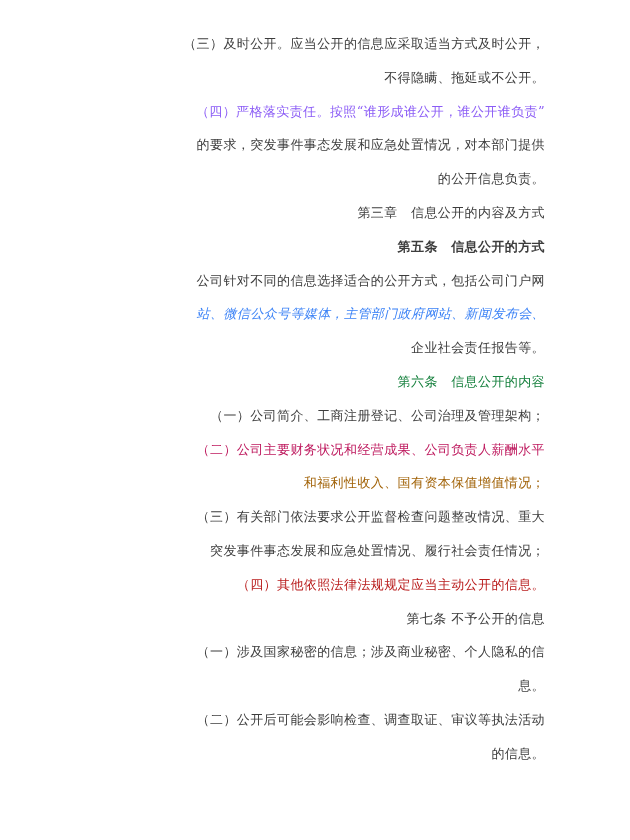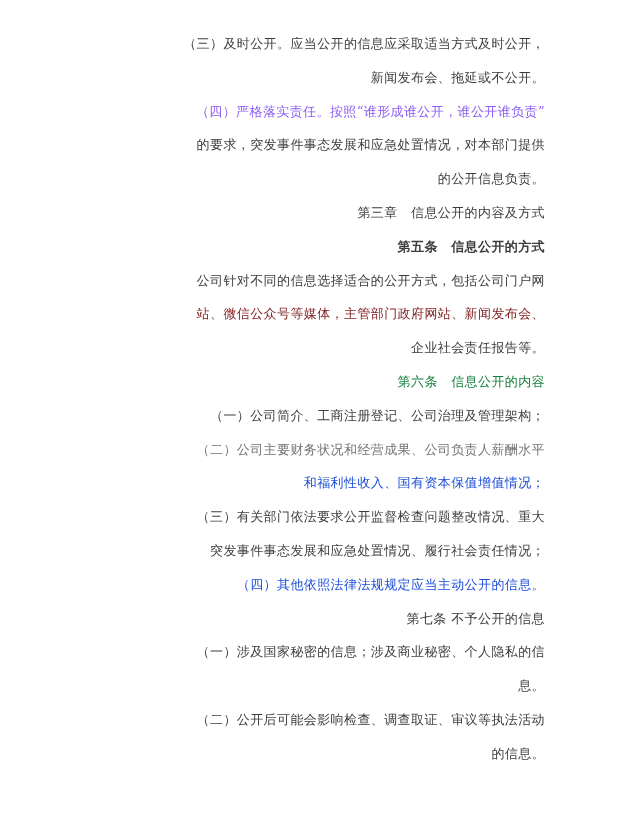--- a/index.html
+++ b/index.html
@@ -32,35 +32,35 @@
     white-space: pre;
     text-align: right;
   }
 </style>
 </head>
 <body style="background: rgb(255, 255, 255);">
 
 <div class="doc-page">
   <div class="doc-body" id="doc-body">
       <div class="text-line" style="color: rgb(61, 61, 61);">（三）及时公开。应当公开的信息应采取适当方式及时公开，</div>
-      <div class="text-line" style="color: rgb(61, 61, 61);">新闻发布会、拖延或不公开。</div>
+      <div class="text-line" style="color: rgb(61, 61, 61);">不得隐瞒、拖延或不公开。</div>
       <div class="text-line" style="color: #8b5cf6;">（四）严格落实责任。按照“谁形成谁公开，谁公开谁负责”</div>
       <div class="text-line" style="color: rgb(61, 61, 61);">的要求，突发事件事态发展和应急处置情况，对本部门提供</div>
       <div class="text-line" style="color: rgb(61, 61, 61);">的公开信息负责。</div>
       <div class="text-line" style="color: rgb(61, 61, 61);">第三章　信息公开的内容及方式</div>
       <div class="text-line" style="color: rgb(61, 61, 61); font-weight: bold;">第五条　信息公开的方式</div>
       <div class="text-line" style="color: rgb(61, 61, 61);">公司针对不同的信息选择适合的公开方式，包括公司门户网</div>
-      <div class="text-line" style="color: #7f1d1d;">站、微信公众号等媒体，主管部门政府网站、新闻发布会、</div>
+      <div class="text-line" style="color: #3b82f6; font-style: italic;">站、微信公众号等媒体，主管部门政府网站、新闻发布会、</div>
       <div class="text-line" style="color: rgb(61, 61, 61);">企业社会责任报告等。</div>
       <div class="text-line" style="color: #15803d;">第六条　信息公开的内容</div>
       <div class="text-line" style="color: rgb(61, 61, 61);">（一）公司简介、工商注册登记、公司治理及管理架构；</div>
-      <div class="text-line" style="color: #737373;">（二）公司主要财务状况和经营成果、公司负责人薪酬水平</div>
-      <div class="text-line" style="color: #1d4ed8;">和福利性收入、国有资本保值增值情况；</div>
+      <div class="text-line" style="color: #be185d;">（二）公司主要财务状况和经营成果、公司负责人薪酬水平</div>
+      <div class="text-line" style="color: #a16207;">和福利性收入、国有资本保值增值情况；</div>
       <div class="text-line" style="color: rgb(61, 61, 61);">（三）有关部门依法要求公开监督检查问题整改情况、重大</div>
       <div class="text-line" style="color: rgb(61, 61, 61);">突发事件事态发展和应急处置情况、履行社会责任情况；</div>
-      <div class="text-line" style="color: #1d4ed8;">（四）其他依照法律法规规定应当主动公开的信息。</div>
+      <div class="text-line" style="color: #b91c1c;">（四）其他依照法律法规规定应当主动公开的信息。</div>
       <div class="text-line" style="color: rgb(61, 61, 61);">第七条 不予公开的信息</div>
       <div class="text-line" style="color: rgb(61, 61, 61);">（一）涉及国家秘密的信息；涉及商业秘密、个人隐私的信</div>
       <div class="text-line" style="color: rgb(61, 61, 61);">息。</div>
       <div class="text-line" style="color: rgb(61, 61, 61);">（二）公开后可能会影响检查、调查取证、审议等执法活动</div>
       <div class="text-line" style="color: rgb(61, 61, 61);">的信息。</div>
     </div>
 </div>
 
 </body></html>

